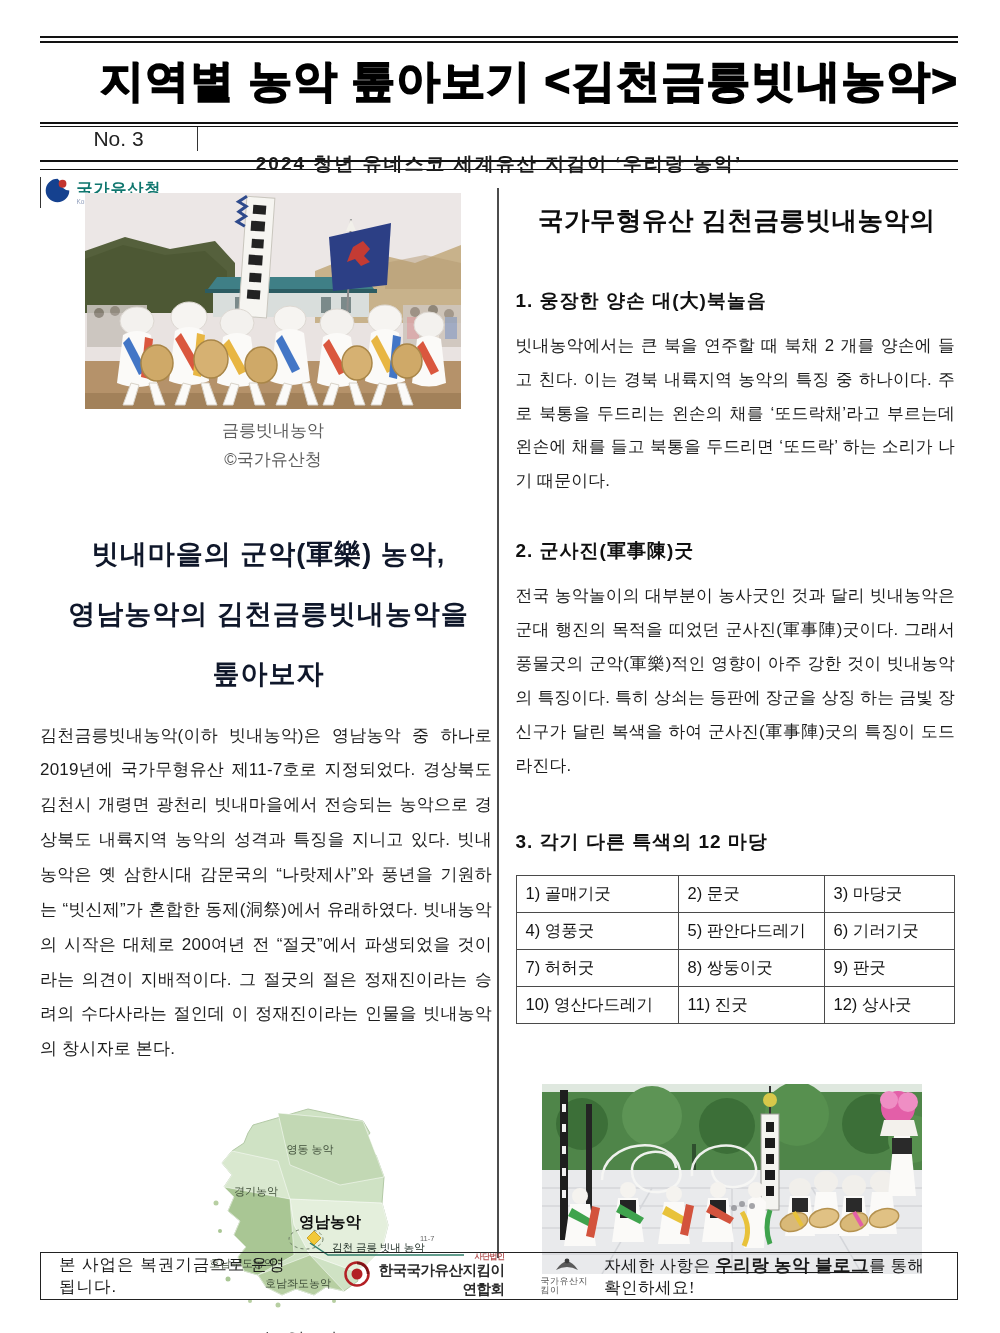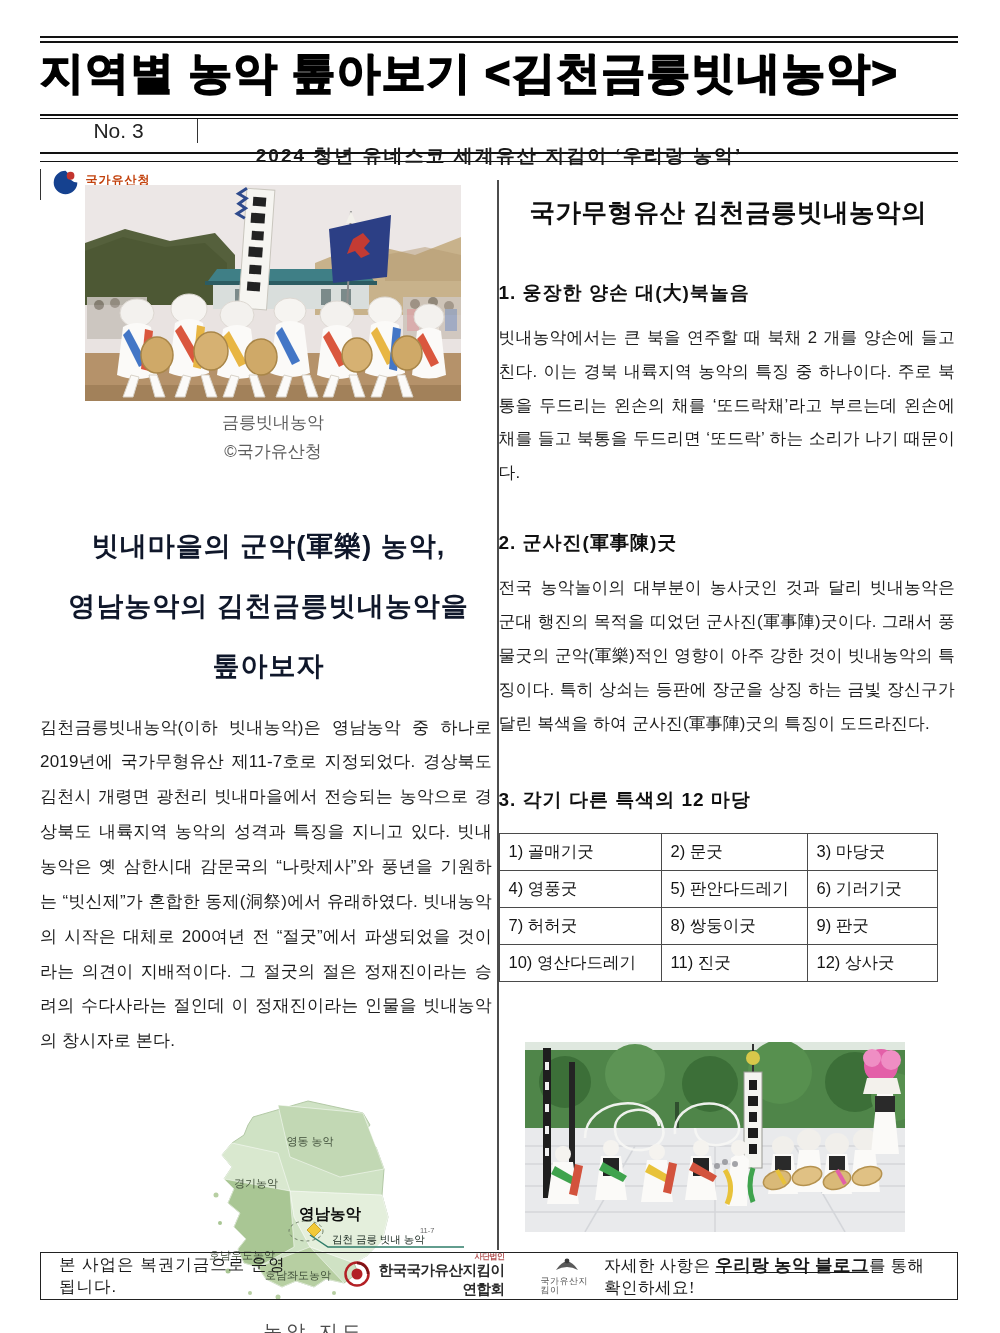--- a/index.html
+++ b/index.html
@@ -7,39 +7,39 @@
   body {
     height: 1333px; position: relative; overflow: hidden;
     font-family: "Liberation Sans", "DejaVu Sans", sans-serif;
     color: #171717;
   }
   .page { position: absolute; inset: 0; padding: 36px 42px 0 40px; }
 
   
   .hr-top { height: 7px; border-top: 2px solid #121212; border-bottom: 2px solid #121212; }
   .masthead {
-    text-align: left; font-size: 44px; font-weight: bold; letter-spacing: 1px;
-    padding: 1px 0 11px; color:#000; -webkit-text-stroke: 1.5px #000;
+    text-align: right; font-size: 44px; font-weight: bold; letter-spacing: 1px;
+    padding: 9px 0 11px; color:#000; -webkit-text-stroke: 1.5px #000;
   }
   .hr-a { height: 5px; border-top: 2.5px solid #121212; border-bottom: 1.5px solid #121212; }
   .header-row { display: flex; align-items: stretch; height: 33px; flex-direction: column; }
   .cell-no { width: 158px; border-right: 1.5px solid #333; display:flex; align-items:center; justify-content:center; font-size: 21px; color:#222; }
   .cell-mid { flex: 1; display:flex; align-items:center; justify-content:center; font-size: 19px; font-weight: bold; letter-spacing: 2px; color:#1b1b1b; }
   .cell-logo { width: 124px; border-left: 1.5px solid #333; display:flex; align-items:center; justify-content:center; gap: 6px; }
   .logo-txt { display:flex; flex-direction:column; line-height:1.15; }
-  .logo-kr { font-size: 12px; font-weight: bold; color: #c2410c; letter-spacing: 1px; }
+  .logo-kr { font-size: 16px; font-weight: bold; color: #0f766e; letter-spacing: 1px; }
   .logo-en { font-size: 6.5px; color: #93a0bd; }
   .hr-b { border-top: 2.5px solid #121212; }
   .hr-c { border-top: 1.5px solid #121212; margin-top: 7px; }
 
   
   .content { display: flex; margin-top: 18px; height: 1070px; }
   .col-l { width: 457px; }
   .vdiv { width: 1.5px; background: #4c4c4c; }
-  .col-r { flex: 1; }
+  .col-r { flex: 1; padding-left: 17px; }
 
   .photo1 { width: 376px; height: 216px; margin: 5px 0 0 45px; display:block; }
   .cap { width: 376px; margin-left: 45px; margin-top: 8px; text-align: center; font-size: 17px; color: #5d5d5d; line-height: 1.7; }
 
   .head-l { margin-top: 50px; text-align: center; font-size: 27px; font-weight: bold; line-height: 2.22; letter-spacing: 1px; color:#0f172a; }
   .body-l { margin-top: 14px; font-size: 17px; line-height: 2.05; letter-spacing: 0.2px; text-align: justify; color:#1c1c1c; padding-right: 5px; }
 
   .map-wrap { margin-top: 36px; width: 312px; margin-left: 118px; text-align: center; }
   .map-cap { margin-top: 8px; font-size: 19px; color: #4c4c4c; letter-spacing: 4px; }
 

